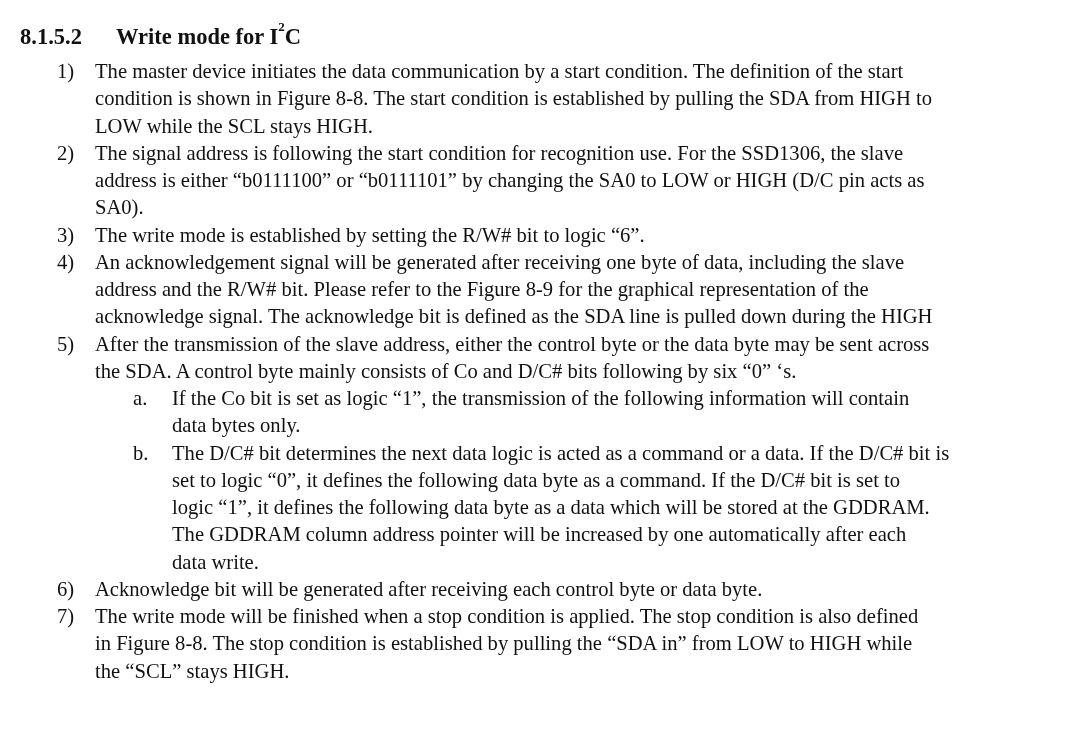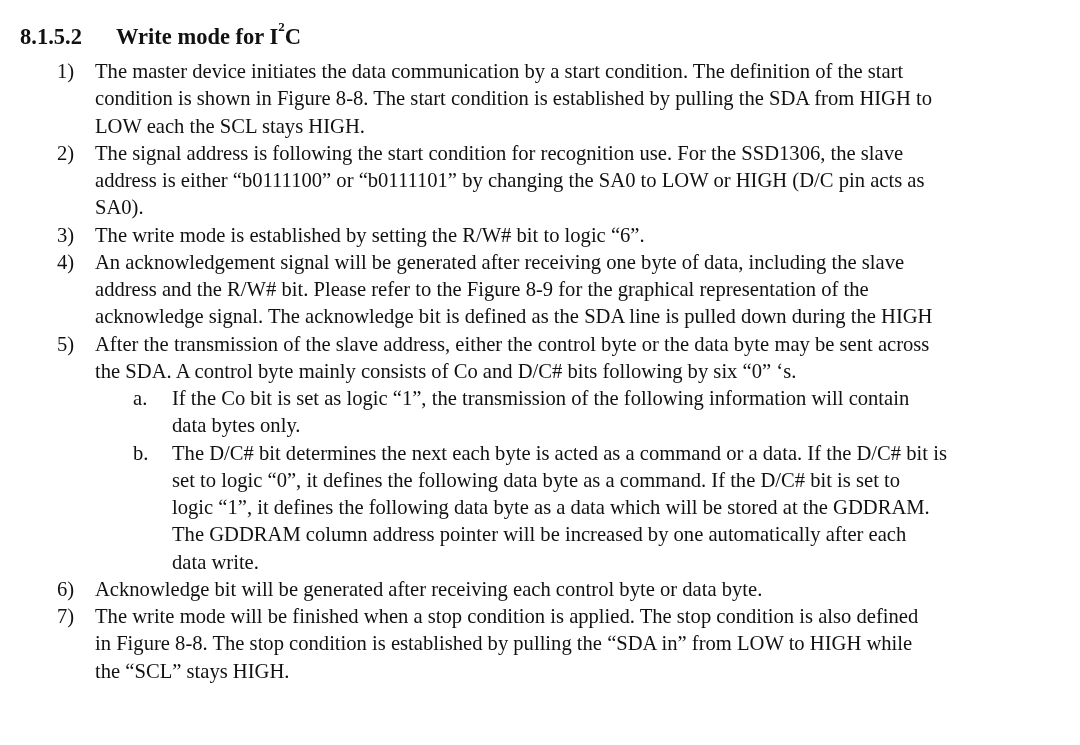--- a/index.html
+++ b/index.html
@@ -74,21 +74,21 @@
 <div class="heading">
   <span class="num">8.1.5.2</span><span><span>Write mode for I</span><sup>2</sup><span>C</span></span>
 </div>
 
 <div class="list">
 
   <div class="item">
     <span class="marker">1)</span>
     <span class="line">The master device initiates the data communication by a start condition. The definition of the start</span>
     <span class="line">condition is shown in Figure 8-8. The start condition is established by pulling the SDA from HIGH to</span>
-    <span class="line">LOW each the SCL stays HIGH.</span>
+    <span class="line">LOW while the SCL stays HIGH.</span>
   </div>
 
   <div class="item">
     <span class="marker">2)</span>
     <span class="line">The signal address is following the start condition for recognition use. For the SSD1306, the slave</span>
     <span class="line">address is either “b0111100” or “b0111101” by changing the SA0 to LOW or HIGH (D/C pin acts as</span>
     <span class="line">SA0).</span>
   </div>
 
   <div class="item">
@@ -110,21 +110,21 @@
   </div>
 
   <div class="subitem">
     <span class="marker">a.</span>
     <span class="line">If the Co bit is set as logic “1”, the transmission of the following information will contain</span>
     <span class="line">data bytes only.</span>
   </div>
 
   <div class="subitem">
     <span class="marker">b.</span>
-    <span class="line">The D/C# bit determines the next each byte is acted as a command or a data. If the D/C# bit is</span>
+    <span class="line">The D/C# bit determines the next data logic is acted as a command or a data. If the D/C# bit is</span>
     <span class="line">set to logic “0”, it defines the following data byte as a command. If the D/C# bit is set to</span>
     <span class="line">logic “1”, it defines the following data byte as a data which will be stored at the GDDRAM.</span>
     <span class="line">The GDDRAM column address pointer will be increased by one automatically after each</span>
     <span class="line">data write.</span>
   </div>
 
   <div class="item">
     <span class="marker">6)</span>
     <span class="line">Acknowledge bit will be generated after receiving each control byte or data byte.</span>
   </div>

